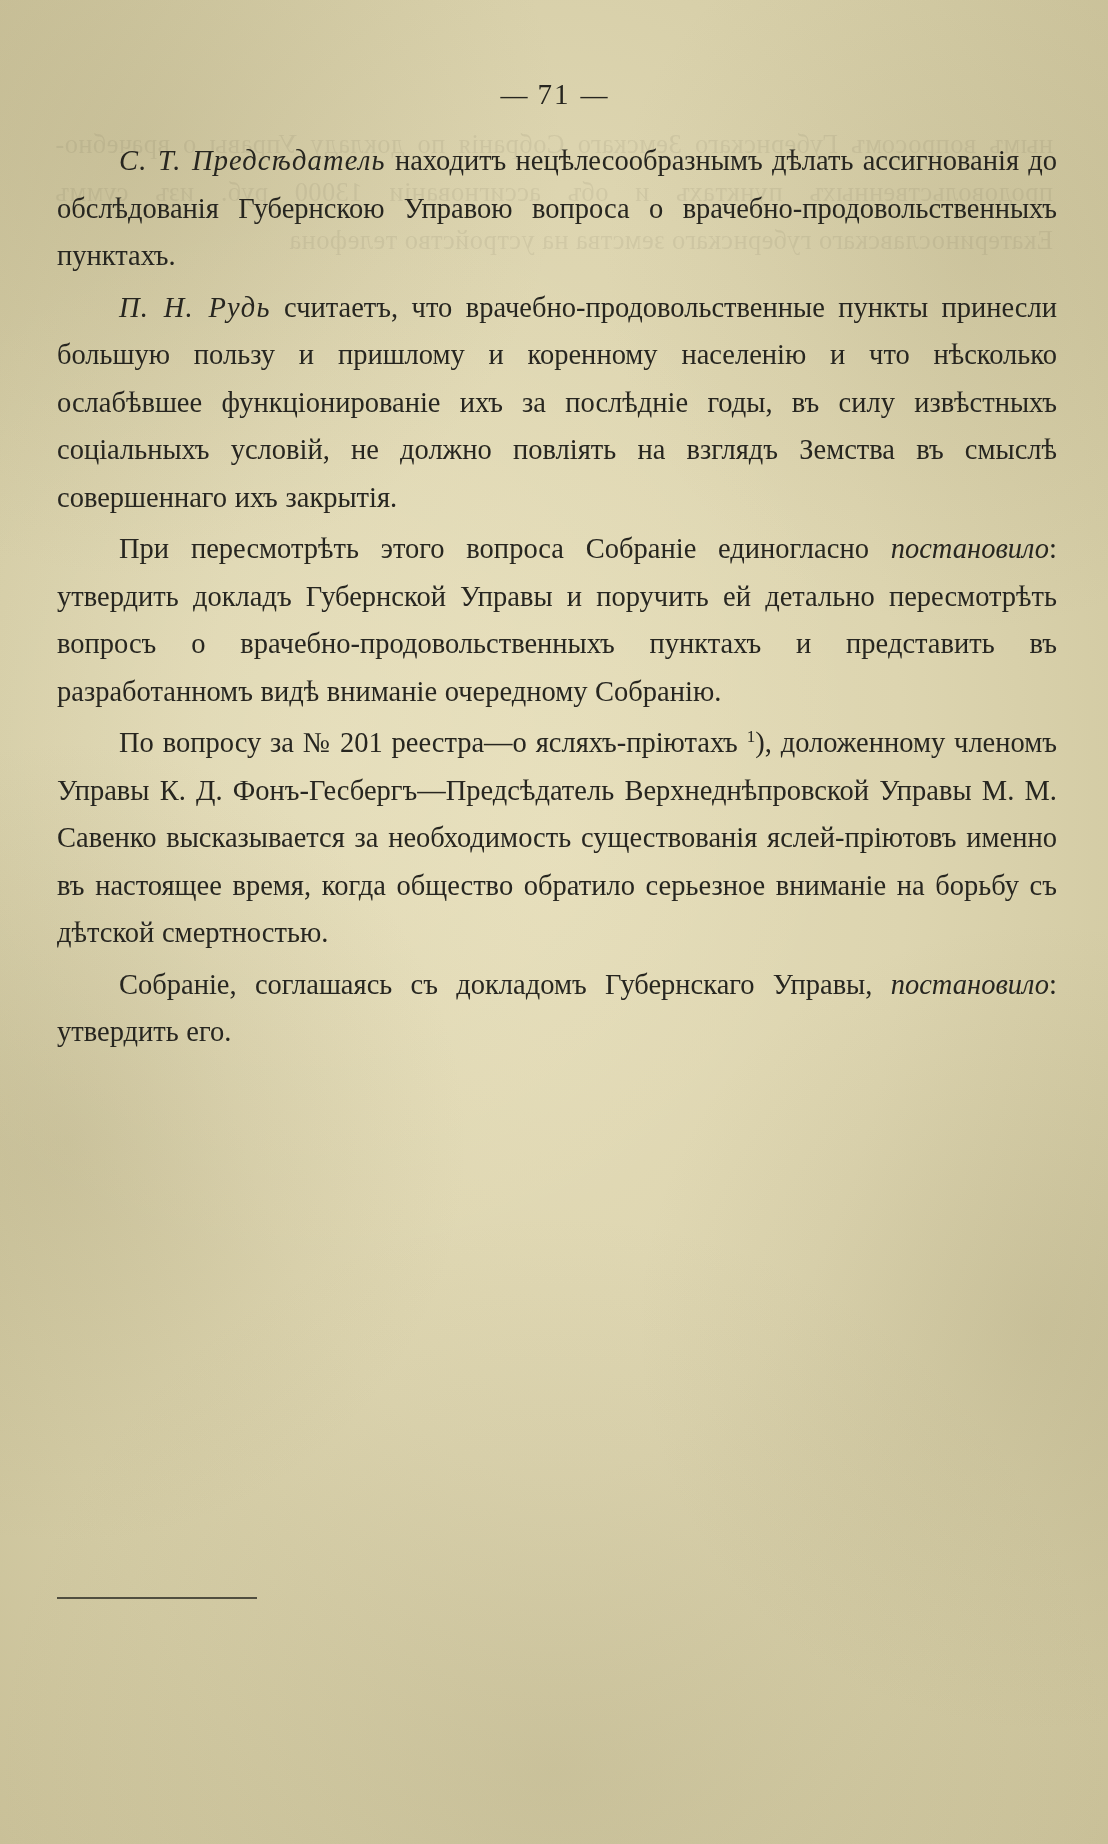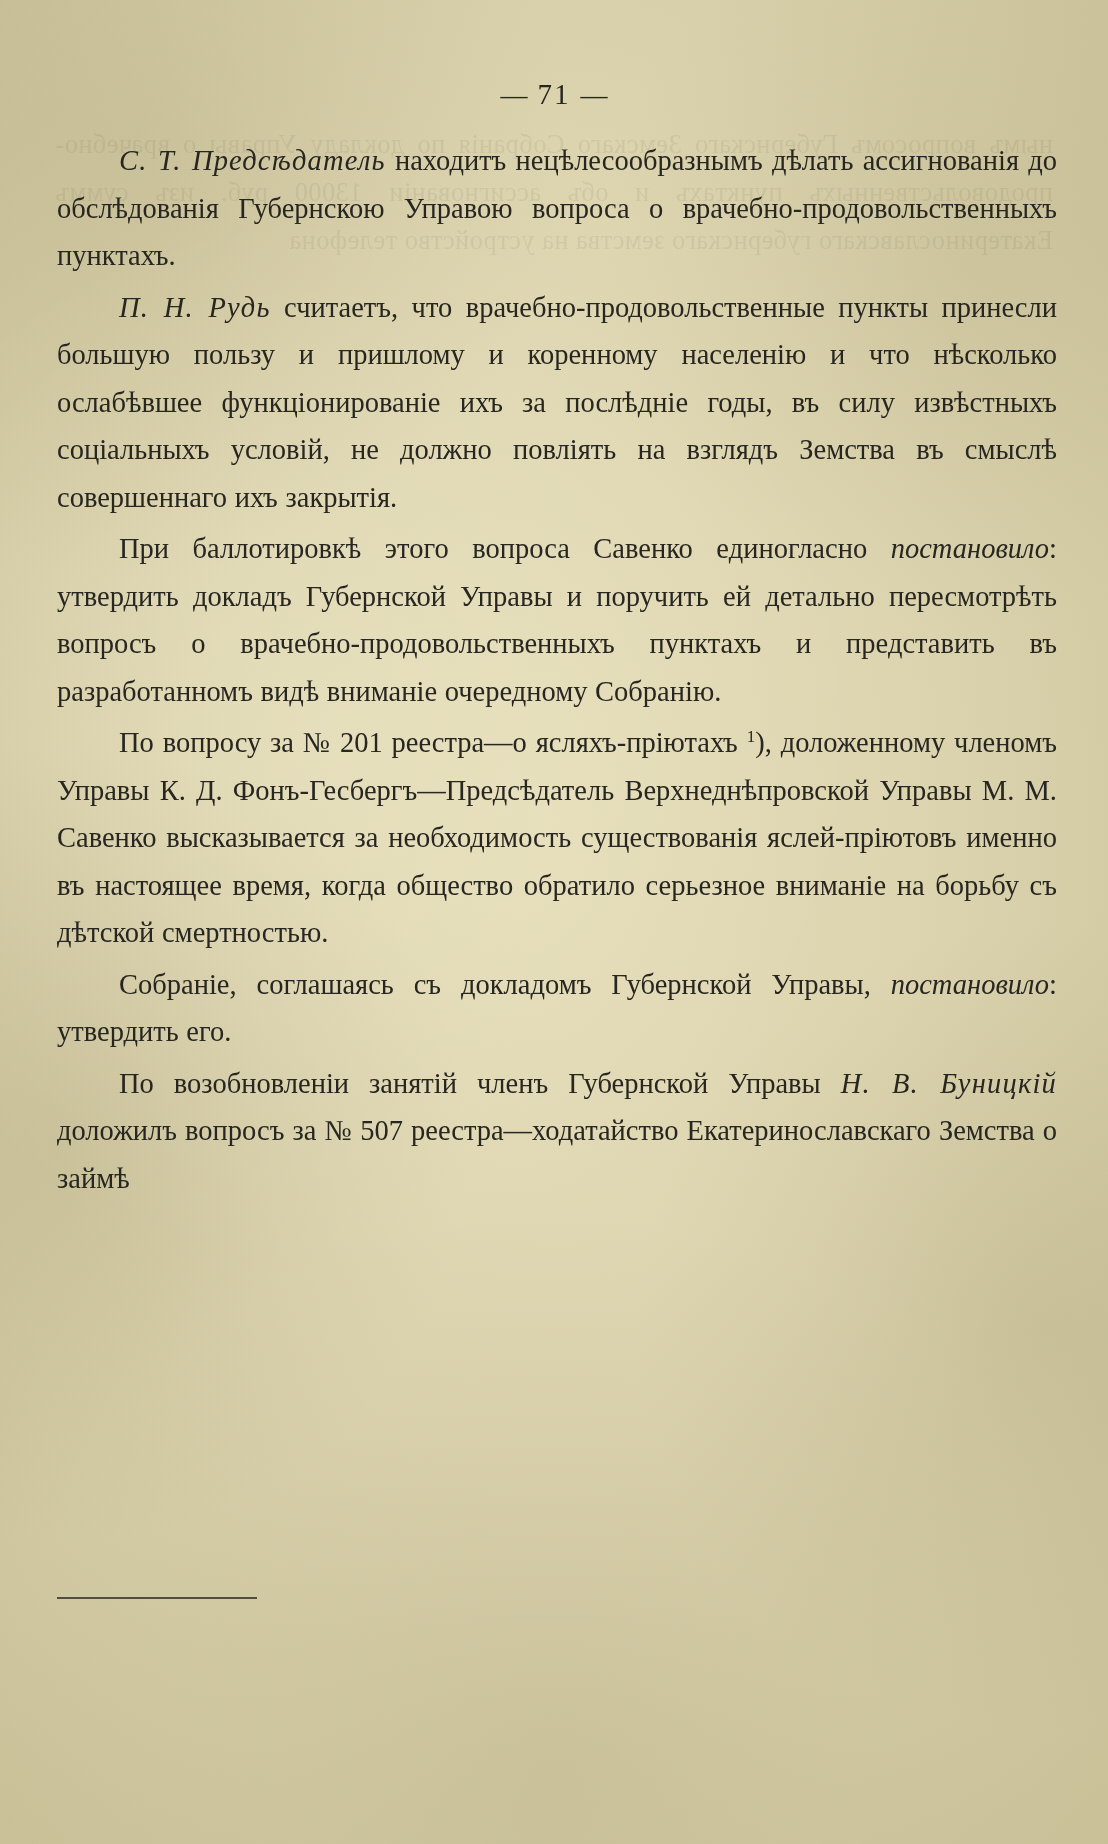--- a/index.html
+++ b/index.html
@@ -138,28 +138,27 @@
     <div class="folio">
       <span class="dash">—</span><span>71</span><span class="dash">—</span>
     </div>
 
     <div class="textblock">
 
       <p class="para"><span class="it sp">С. Т. Предсѣдатель</span><span> находитъ нецѣлесообразнымъ дѣлать ассигнованія до обслѣдованія Губернскою Управою вопроса о врачебно-продовольственныхъ пунктахъ.</span></p>
 
       <p class="para"><span class="it sp">П. Н. Рудь</span><span> считаетъ, что врачебно-продовольственные пункты принесли большую пользу и пришлому и коренному населенію и что нѣсколько ослабѣвшее функціонированіе ихъ за послѣдніе годы, въ силу извѣстныхъ соціальныхъ условій, не должно повліять на взглядъ Земства въ смыслѣ совершеннаго ихъ закрытія.</span></p>
 
-      <p class="para"><span>При баллотировкѣ этого вопроса Савенко единогласно </span><span class="it">постановило</span><span>: утвердить докладъ Губернской Управы и поручить ей детально пересмотрѣть вопросъ о врачебно-продовольственныхъ пунктахъ и представить въ разработанномъ видѣ вниманіе очередному Собранію.</span></p>
+      <p class="para"><span>При пересмотрѣть этого вопроса Собраніе единогласно </span><span class="it">постановило</span><span>: утвердить докладъ Губернской Управы и поручить ей детально пересмотрѣть вопросъ о врачебно-продовольственныхъ пунктахъ и представить въ разработанномъ видѣ вниманіе очередному Собранію.</span></p>
 
       <p class="para"><span>По вопросу за № 201 реестра—о ясляхъ-пріютахъ </span><sup class="fn">1</sup><span>), доложенному членомъ Управы К. Д. Фонъ-Гесбергъ—Предсѣдатель Верхнеднѣпровской Управы М. М. Савенко высказывается за необходимость существованія яслей-пріютовъ именно въ настоящее время, когда общество обратило серьезное вниманіе на борьбу съ дѣтской смертностью.</span></p>
 
-      <p class="para"><span>Собраніе, соглашаясь съ докладомъ Губернской Управы, </span><span class="it">постановило</span><span>: утвердить его.</span></p>
+      <p class="para"><span>Собраніе, соглашаясь съ докладомъ Губернскаго Управы, </span><span class="it">постановило</span><span>: утвердить его.</span></p>
 
 
-      <p class="para last"><span>По возобновленіи занятій членъ Губернской Управы </span><span class="it sp">Н. В. Буницкій</span><span> доложилъ вопросъ за № 507 реестра—ходатайство Екатеринославскаго Земства о займѣ</span></p>
 
     </div>
 
     <div class="rule"></div>
 
 
   </div>
 </div>
 
 </body></html>

